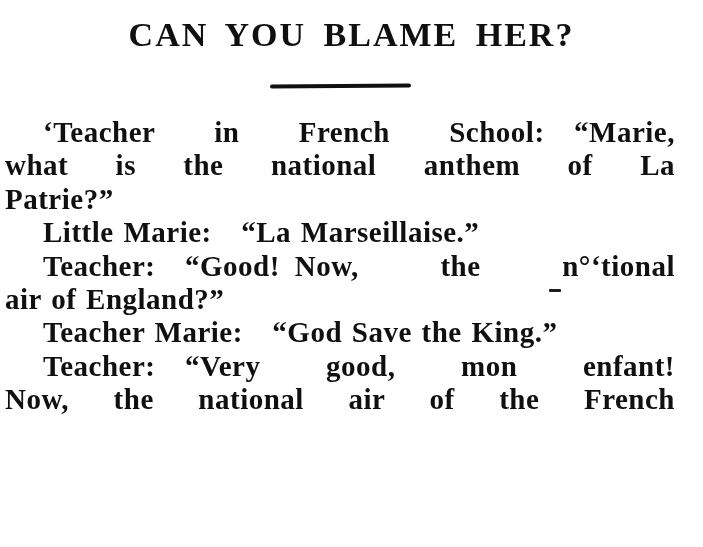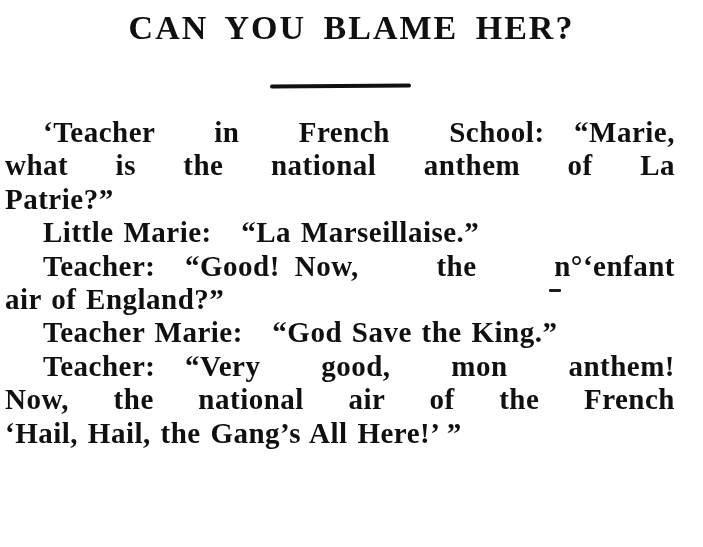--- a/index.html
+++ b/index.html
@@ -14,21 +14,21 @@
     overflow: hidden;
     font-family: "Liberation Serif", "DejaVu Serif", serif;
     color: #101010;
   }
   .clipping {
     position: absolute;
     inset: 0;
   }
   .headline {
     position: absolute;
-    top: 9px;
+    top: 16px;
     left: 0;
     width: 100%;
     text-align: center;
     font-size: 34px;
     font-weight: 700;
     letter-spacing: 2px;
     word-spacing: 7px;
     white-space: nowrap;
   }
   .headline-divider {
@@ -80,23 +80,22 @@
 
   <div class="headline">CAN YOU BLAME HER?</div>
 
   <div class="headline-divider"></div>
 
   <div class="article-body">
     <div class="line j indent">‘Teacher in French School: “Marie,</div>
     <div class="line j">what is the national anthem of La</div>
     <div class="line">Patrie?”</div>
     <div class="line indent">Little Marie: “La Marseillaise.”</div>
-    <div class="line j indent">Teacher: “Good! Now, the n°‘enfant</div>
+    <div class="line j indent">Teacher: “Good! Now, the n°‘tional</div>
     <div class="line">air of England?”</div>
     <div class="line indent">Teacher Marie: “God Save the King.”</div>
-    <div class="line j indent">Teacher: “Very good, mon anthem!</div>
+    <div class="line j indent">Teacher: “Very good, mon enfant!</div>
     <div class="line j">Now, the national air of the French</div>
-    <div class="line">‘Hail, Hail, the Gang’s All Here!’ ”</div>
   </div>
 
   <div class="print-artifact-dash"></div>
 
 </div>
 
 </body></html>

